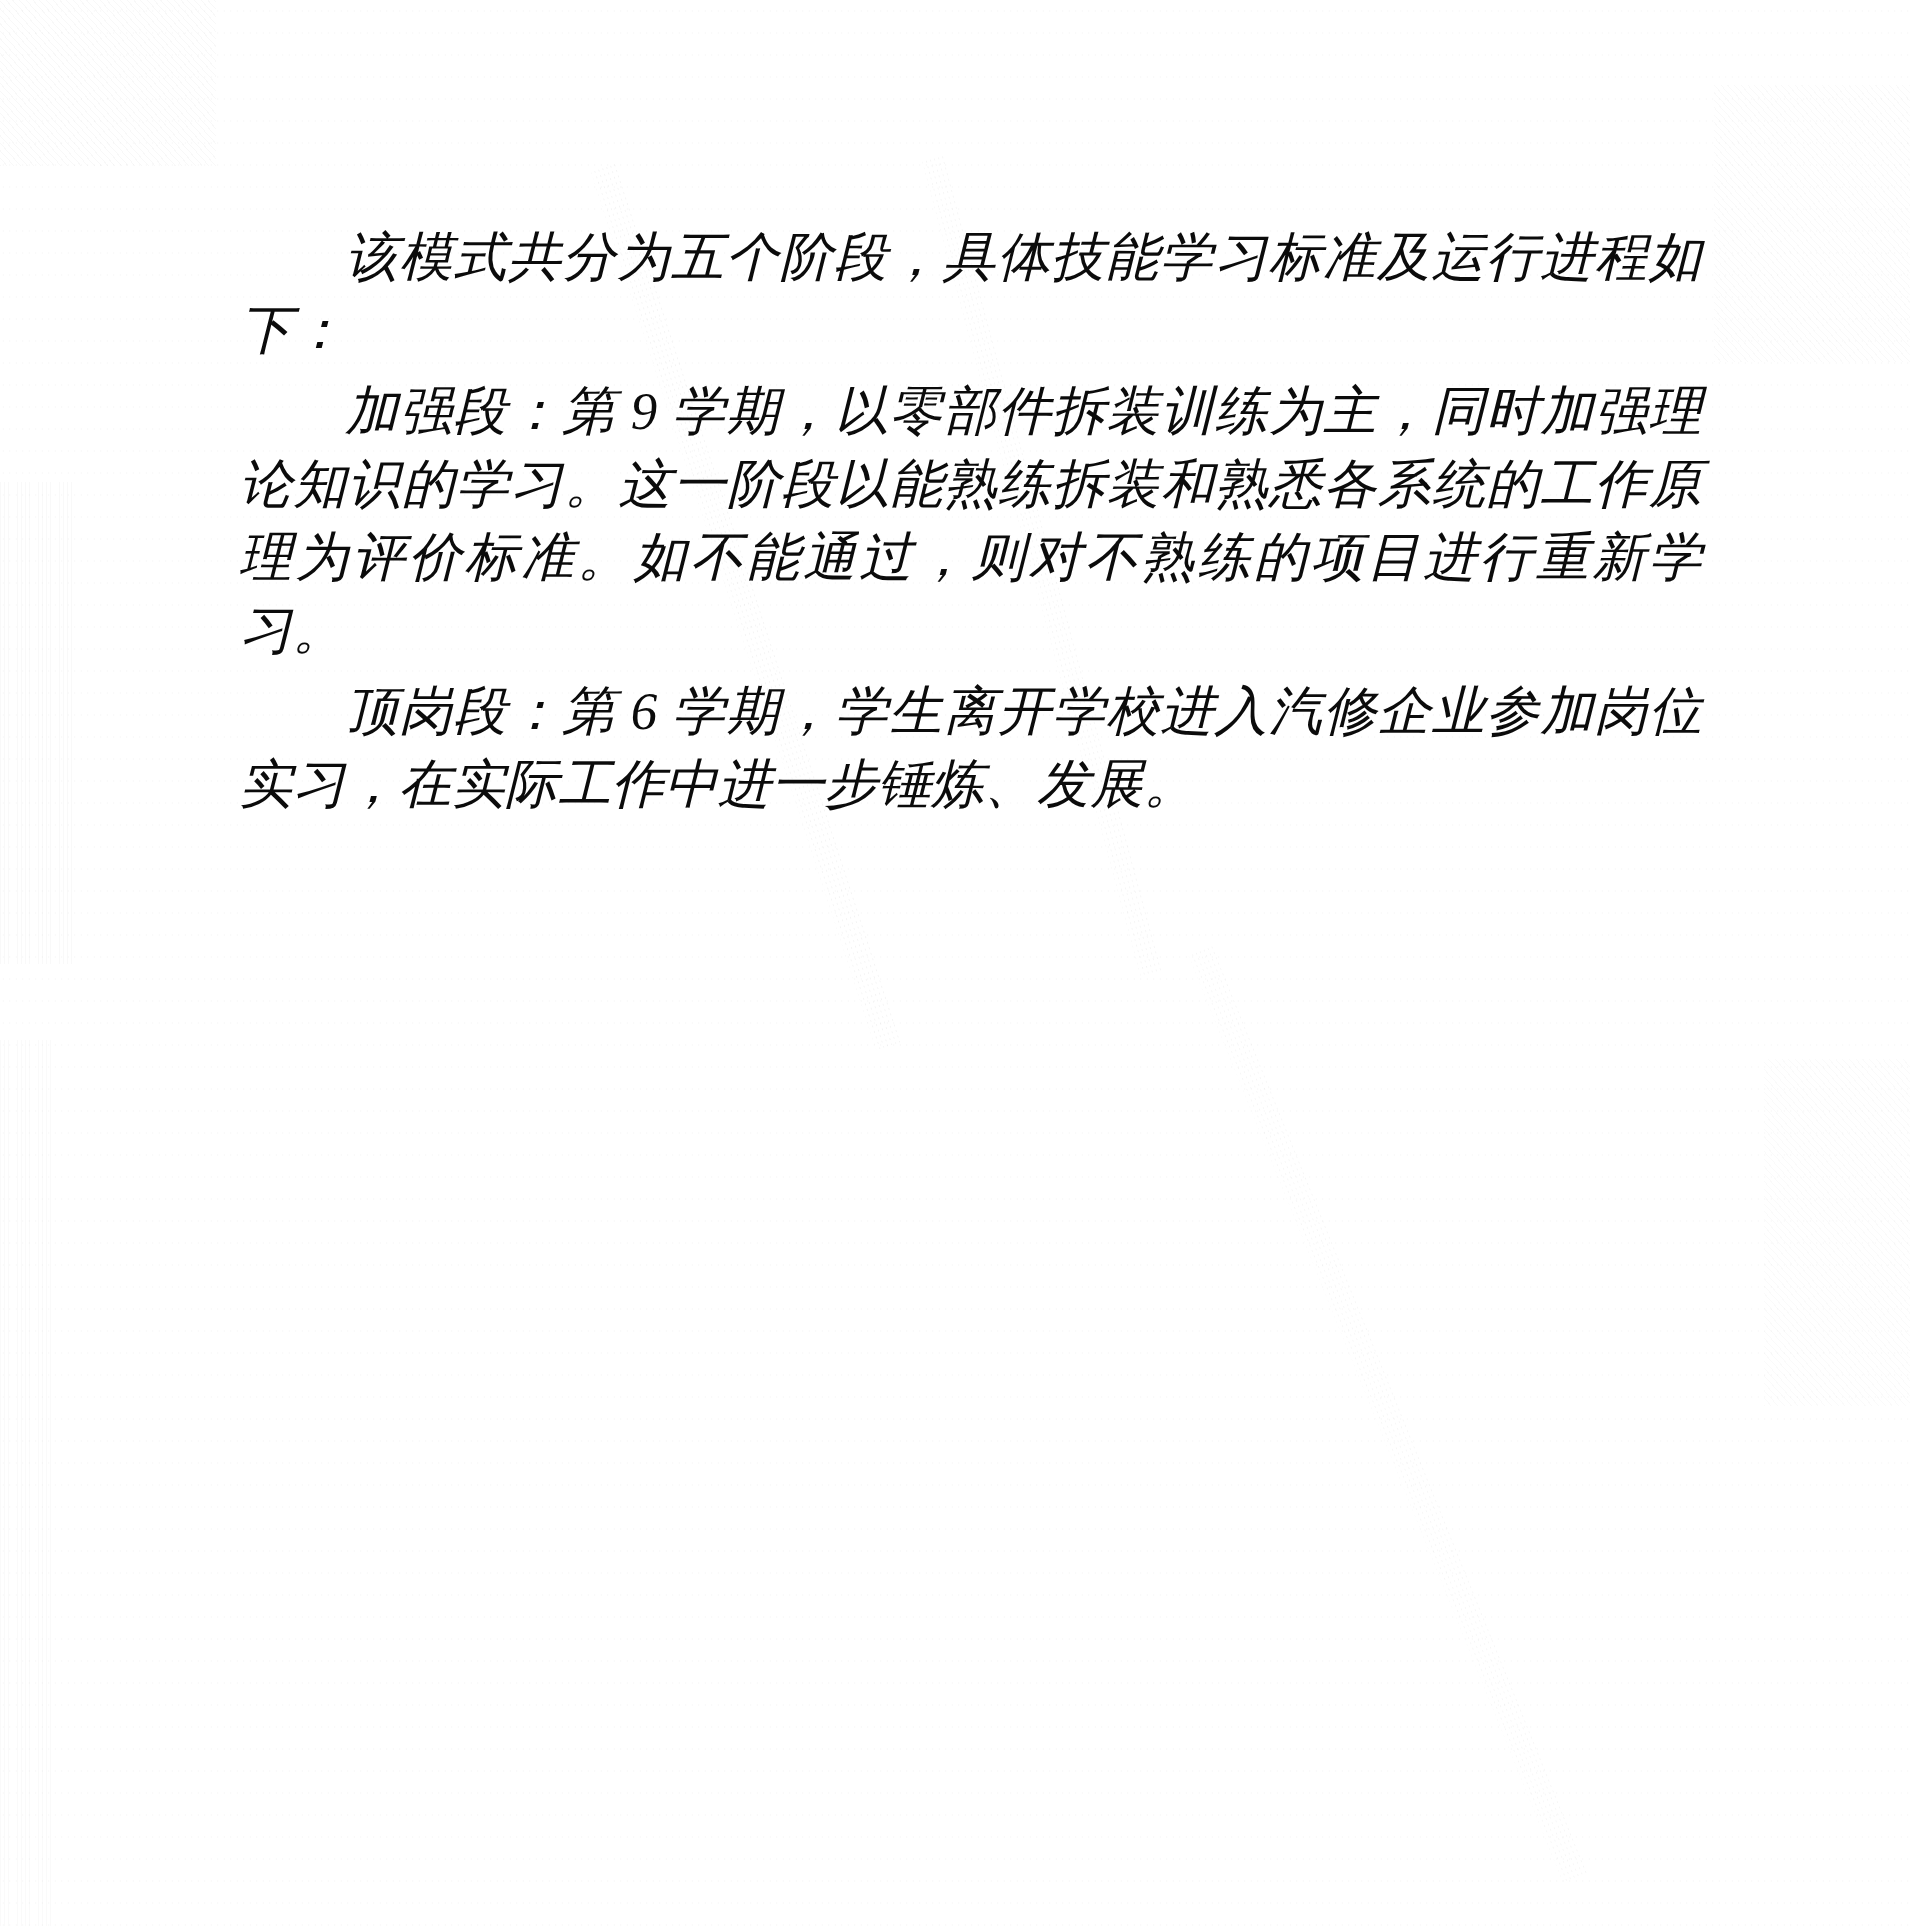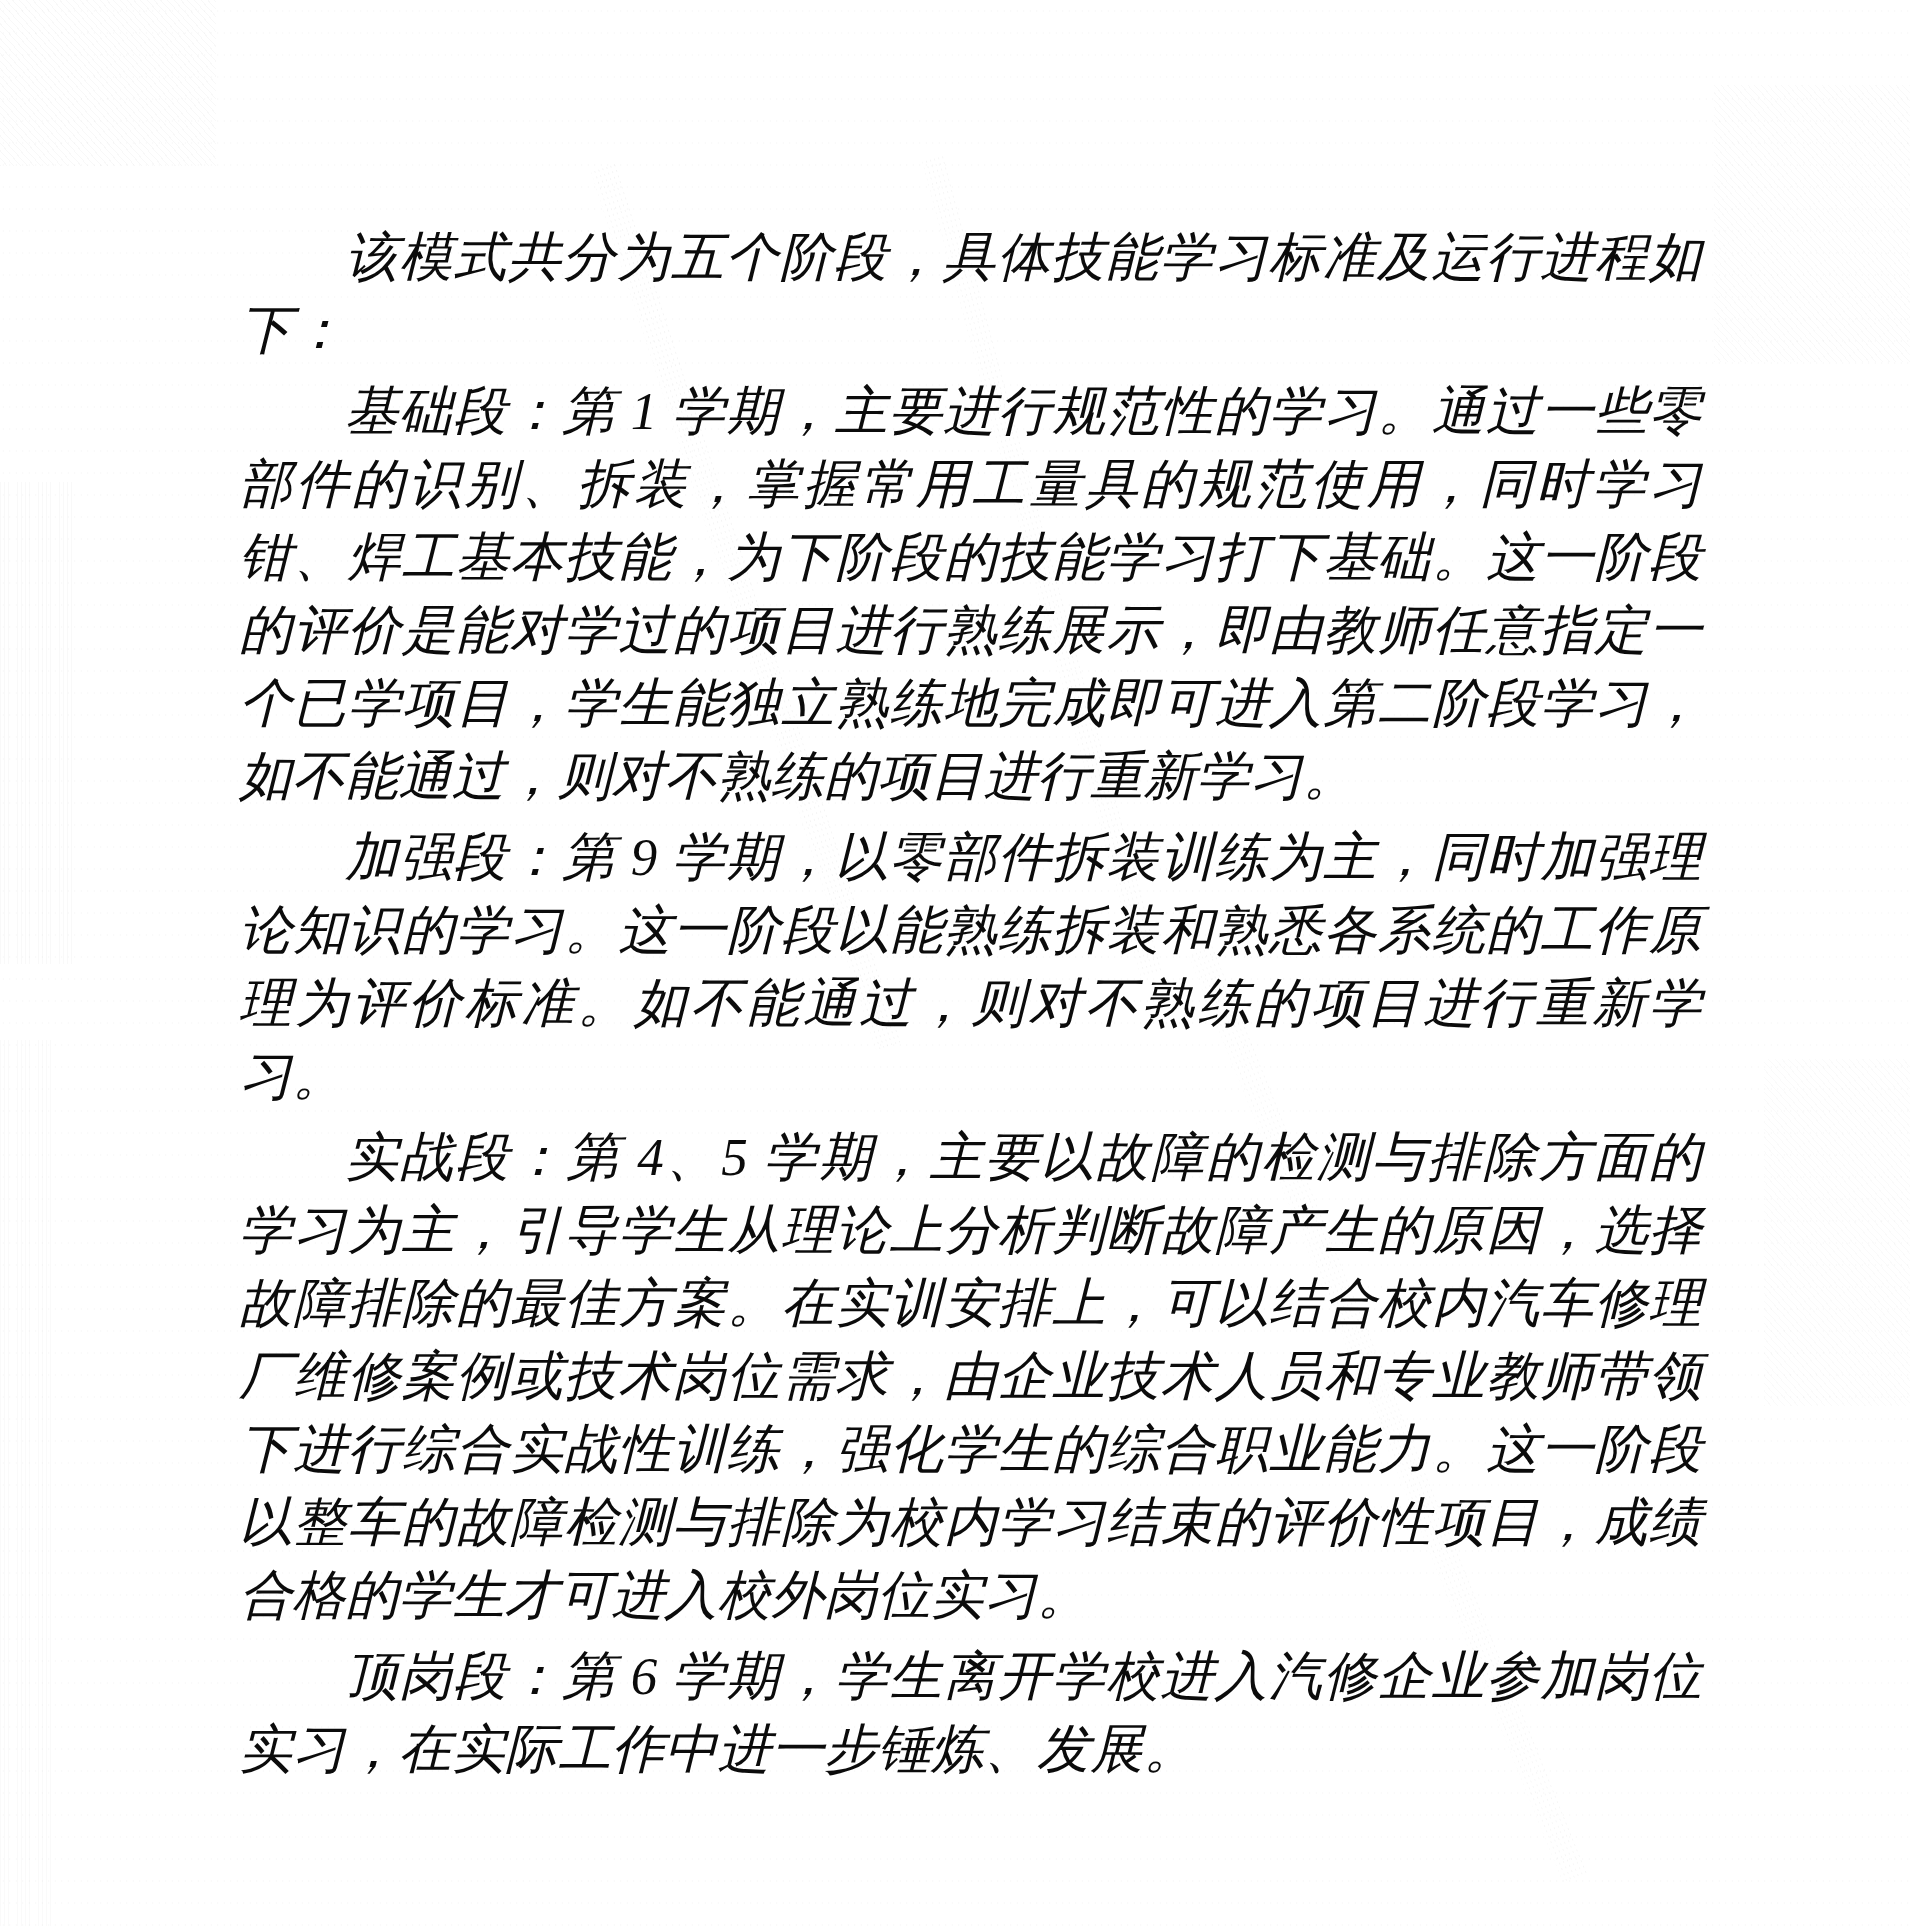--- a/index.html
+++ b/index.html
@@ -69,21 +69,19 @@
   <div class="tex hatch-v" style="left:0; top:1040px; width:58px; height:925px; opacity:0.04;"></div>
   <div class="tex hatch-d" style="left:1714px; top:85px; width:196px; height:277px; opacity:0.045;"></div>
   <div class="tex hatch-d" style="left:1764px; top:1059px; width:146px; height:347px; opacity:0.04;"></div>
 
   <div class="tex dots" style="left:616px; top:162px; width:925px; height:27px; opacity:0.09; transform:rotate(72deg); transform-origin:0 0;"></div>
   <div class="tex dots" style="left:944px; top:154px; width:847px; height:23px; opacity:0.08; transform:rotate(75deg); transform-origin:0 0;"></div>
   <div class="tex dots" style="left:1213px; top:944px; width:1002px; height:27px; opacity:0.07; transform:rotate(68deg); transform-origin:0 0;"></div>
 
   <div class="content">
     <p>该模式共分为五个阶段，具体技能学习标准及运行进程如下：</p>
-    <p>基础段：第 1 学期，主要进行规范性的学习。通过一些零部件的识别、拆装，掌握常用工量具的规范使用，同时学习钳、焊工基本技能，为下阶段的技能学习打下基础。这一阶段的评价是能对学过的项目进行熟练展示，即由教师任意指定一个已学项目，学生能独立熟练地完成即可进入第二阶段学习，如不能通过，则对不熟练的项目进行重新学习。</p>
     <p>加强段：第 9 学期，以零部件拆装训练为主，同时加强理论知识的学习。这一阶段以能熟练拆装和熟悉各系统的工作原理为评价标准。如不能通过，则对不熟练的项目进行重新学习。</p>
-    <p>实战段：第 4、5 学期，主要以故障的检测与排除方面的学习为主，引导学生从理论上分析判断故障产生的原因，选择故障排除的最佳方案。在实训安排上，可以结合校内汽车修理厂维修案例或技术岗位需求，由企业技术人员和专业教师带领下进行综合实战性训练，强化学生的综合职业能力。这一阶段以整车的故障检测与排除为校内学习结束的评价性项目，成绩合格的学生才可进入校外岗位实习。</p>
     <p>顶岗段：第 6 学期，学生离开学校进入汽修企业参加岗位实习，在实际工作中进一步锤炼、发展。</p>
 
   </div>
 
 </div>
 
 
 </body></html>

